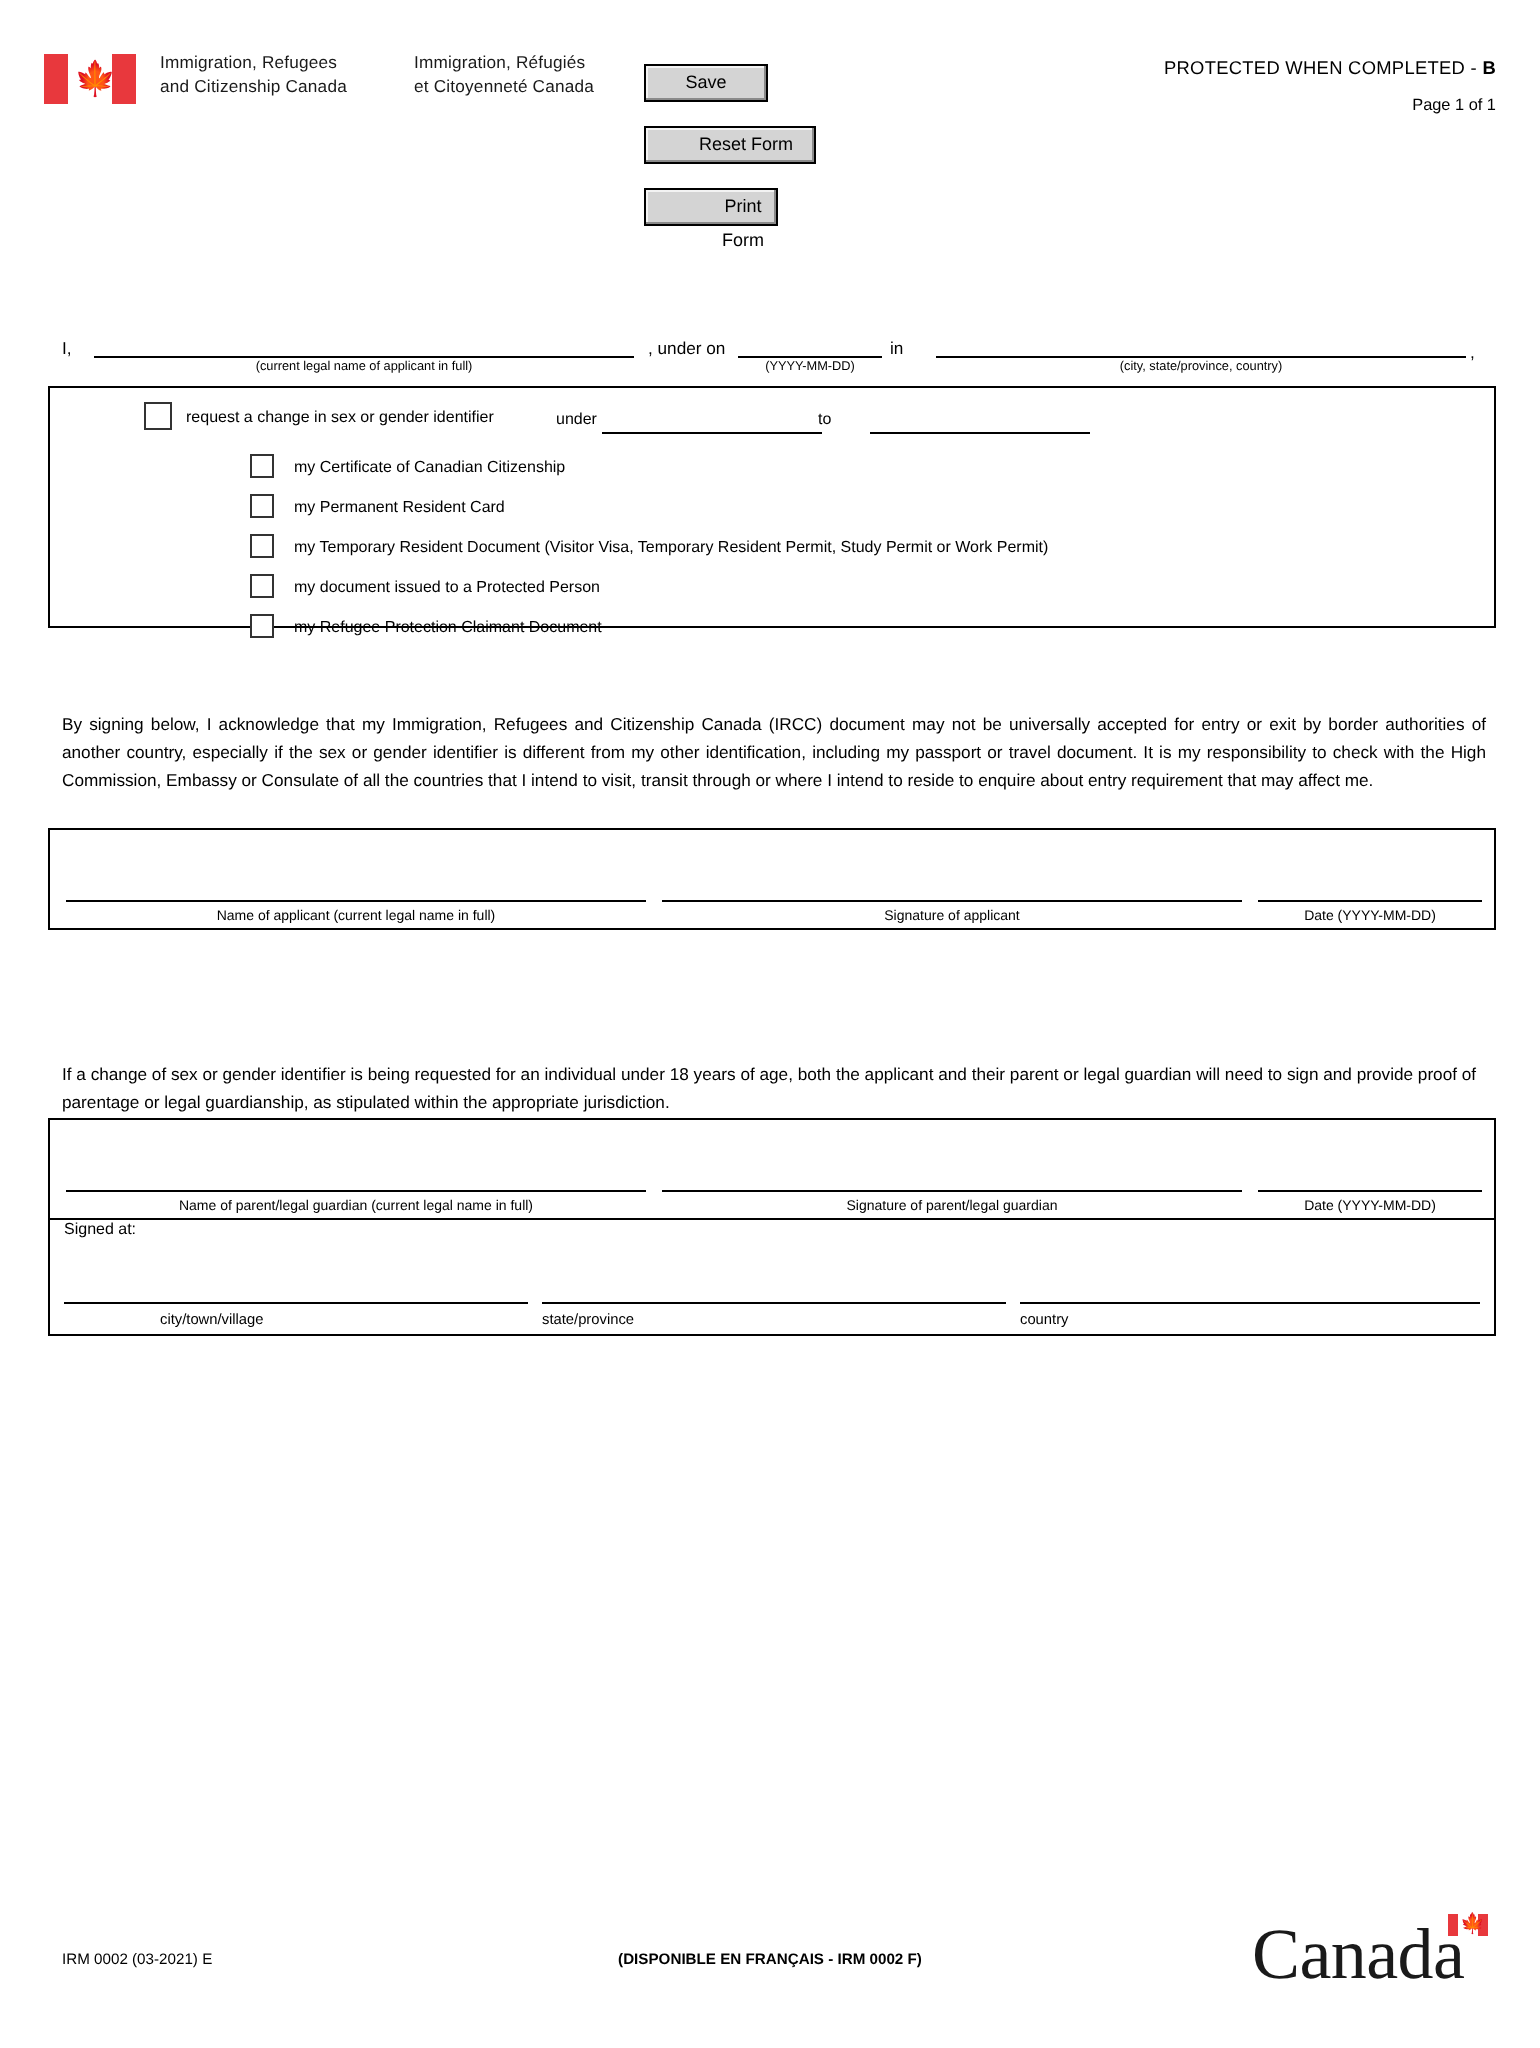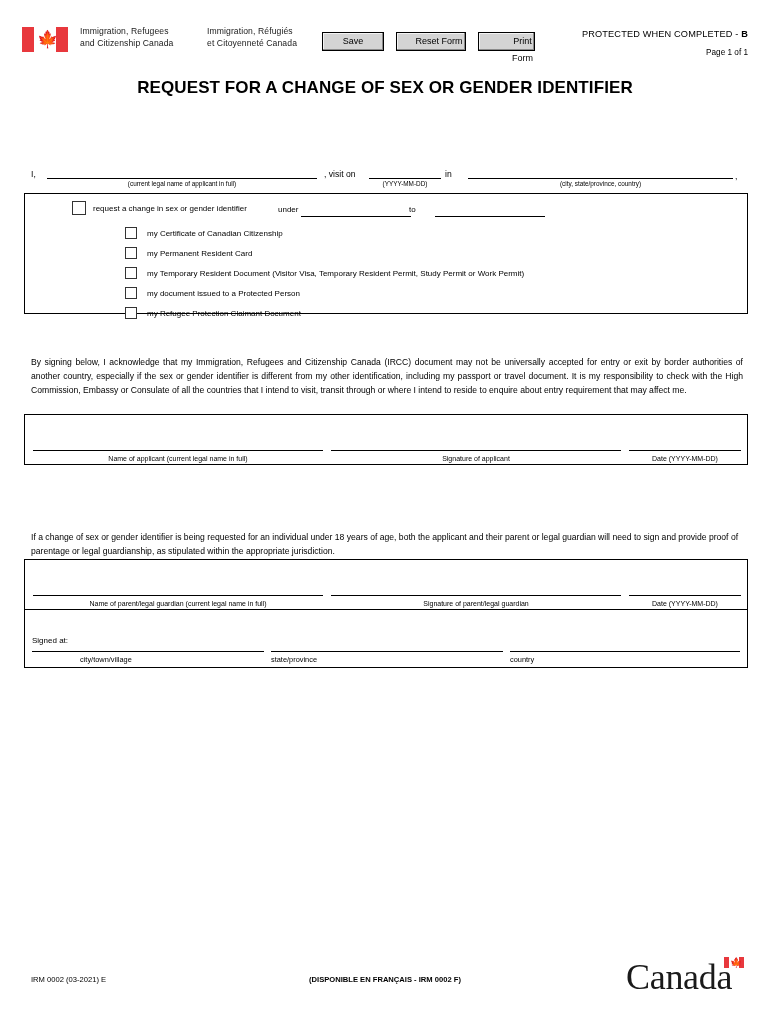--- a/index.html
+++ b/index.html
@@ -58,37 +58,38 @@
     white-space: pre-line;
   }
   .wordmark-en { left: 80px; width: 130px; }
   .wordmark-fr { left: 207px; width: 130px; }
 
   .btnrow {
     position: absolute;
     left: 322px; top: 32px;
     display: flex;
     gap: 12px;
+    flex-direction: column;
   }
   .formbtn {
     background: #d4d4d4;
     border: 1px solid #000000;
     box-shadow: inset -1px -1px 0 #8a8a8a, inset 1px 1px 0 #f3f3f3;
     font-family: "Liberation Sans", sans-serif;
     font-size: 9px;
     color: #000;
     padding: 0;
     height: 19px;
     text-align: center;
     line-height: 17px;
     cursor: pointer;
   }
   .formbtn.save { width: 62px; }
-  .formbtn.reset { width: 70px; padding-left: 16px; }
-  .formbtn.print { width: 57px; padding-left: 32px; }
+  .formbtn.reset { width: 86px; padding-left: 16px; }
+  .formbtn.print { width: 67px; padding-left: 32px; }
 
   .protected {
     position: absolute;
     right: 22px; top: 29px;
     font-size: 9.2px;
     letter-spacing: 0.15px;
     text-align: right;
     white-space: nowrap;
   }
   .protected b { font-weight: bold; }
@@ -223,21 +224,21 @@
   .signedbox {
     position: absolute;
     left: 24px; top: 610px;
     width: 724px; height: 58px;
     border: 1px solid #000;
     border-top: none;
     box-sizing: border-box;
   }
   .signedat {
     position: absolute;
-    left: 7px; top: 26px;
+    left: 7px; top: 0;
     font-size: 8px;
   }
   .locline {
     position: absolute;
     border-bottom: 1px solid #000;
     bottom: 15px;
   }
   .loclab {
     position: absolute;
     bottom: 3px;
@@ -311,30 +312,29 @@
       <button class="formbtn save">Save</button>
       <button class="formbtn reset">Reset Form</button>
       <button class="formbtn print">Print Form</button>
     </div>
 
     <div class="protected"><span>PROTECTED WHEN COMPLETED - </span><b>B</b></div>
 
     <div class="pageno">Page 1 of 1</div>
   </div>
 
-  <div class="title">REQUEST FOR A CHANGE OF SEX OR GENDER IDENTIFIER</div>
 
 
   <div class="identline">
     <span class="il-i">I,</span>
 
     <div class="rule" style="left:16px; top:12px; width:270px;"></div>
     <div class="cap" style="left:16px; top:14px; width:270px;">(current legal name of applicant in full)</div>
 
-    <span class="il-born">, visit on</span>
+    <span class="il-born">, under on</span>
 
     <div class="rule" style="left:338px; top:12px; width:72px;"></div>
     <div class="cap" style="left:338px; top:14px; width:72px;">(YYYY-MM-DD)</div>
 
     <span class="il-in">in</span>
 
     <div class="rule" style="left:437px; top:12px; width:265px;"></div>
     <div class="cap" style="left:437px; top:14px; width:265px;">(city, state/province, country)</div>
 
     <span class="il-comma">,</span>

